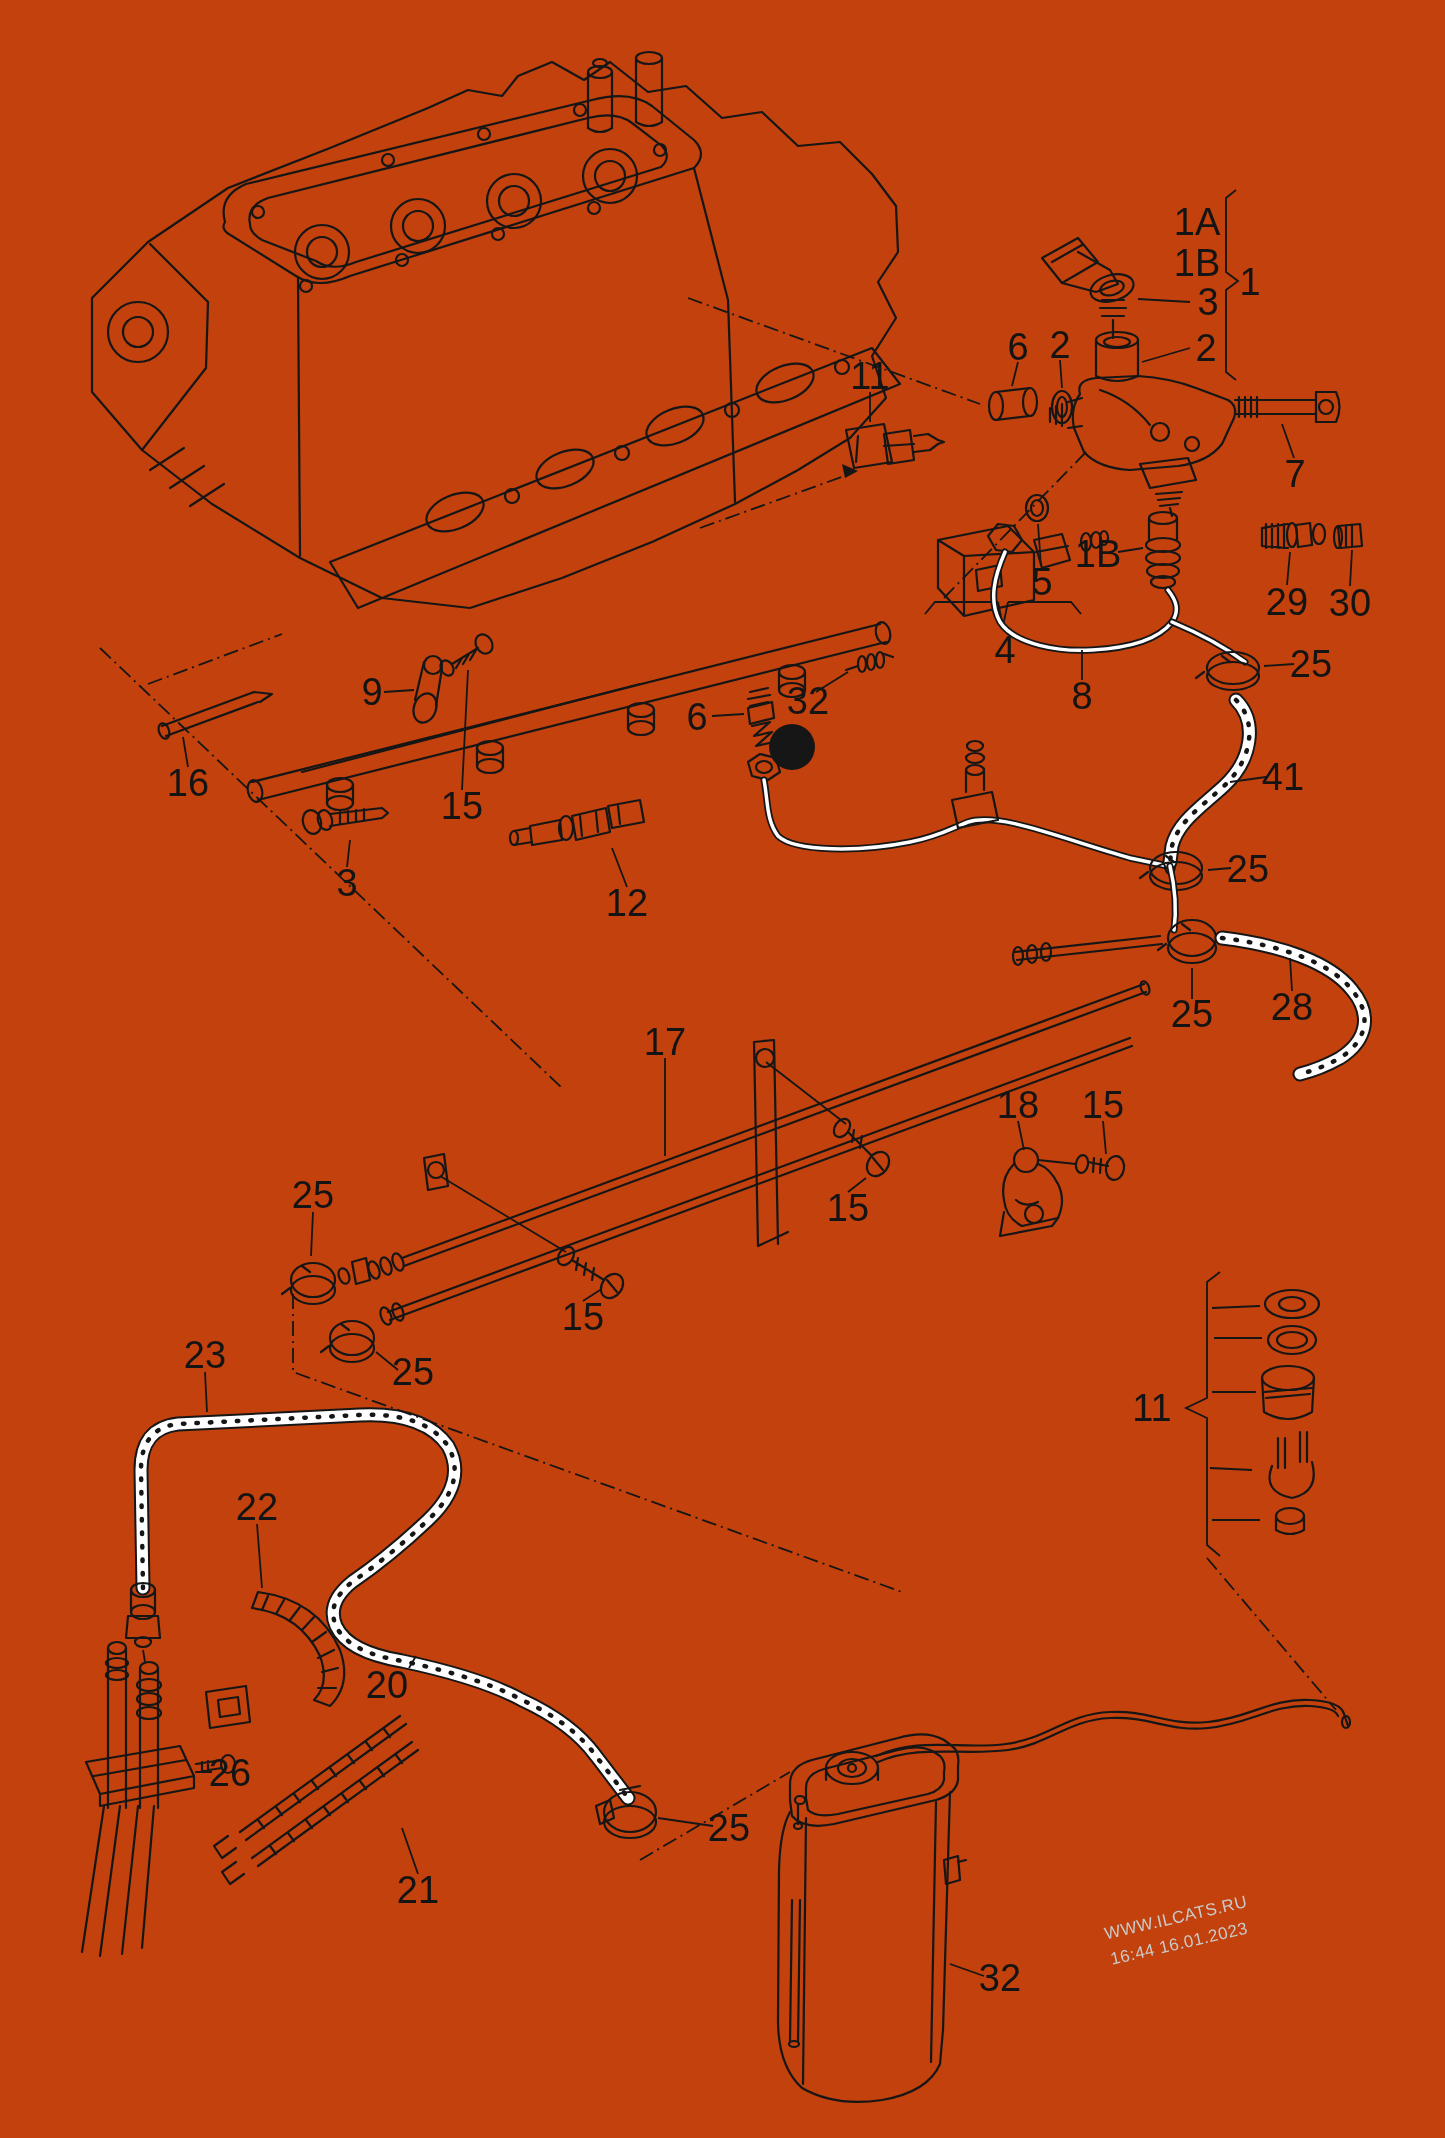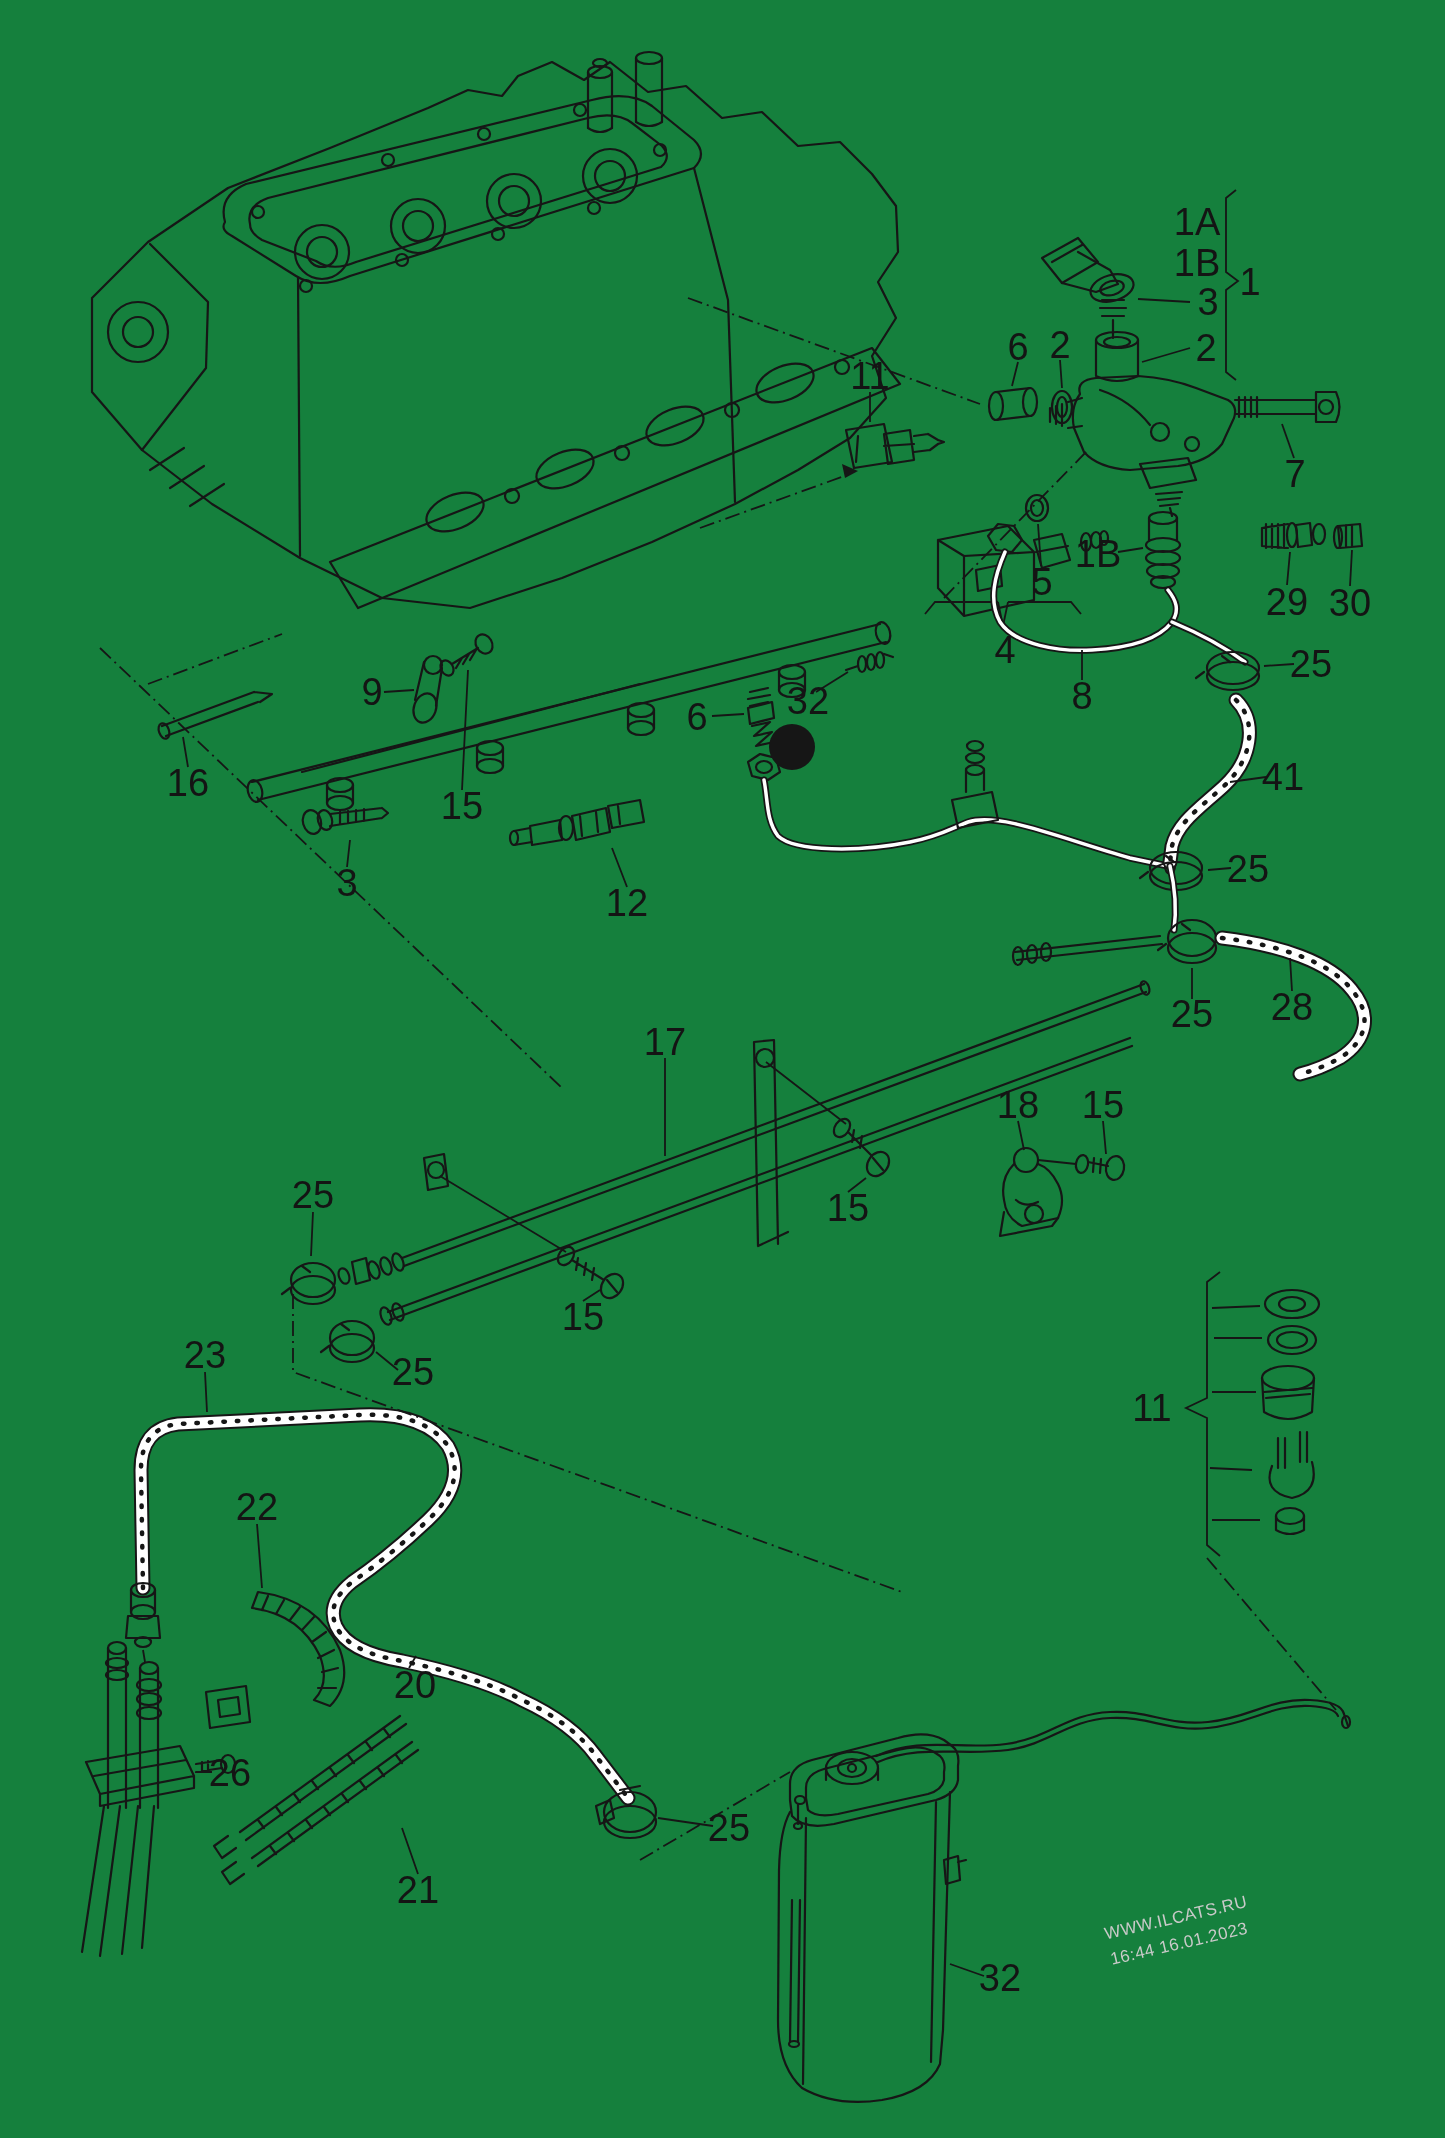--- a/index.html
+++ b/index.html
@@ -1,16 +1,16 @@
 <!DOCTYPE html>
 <html><head>
 <meta charset="utf-8">
 <style>
   html,body{margin:0;padding:0;background:#ffffff;}
-  .stage{position:relative;width:1445px;height:2138px;background:#15803d;overflow:hidden;
+  .stage{position:relative;width:1445px;height:2138px;background:#c2410c;overflow:hidden;
          font-family:"Liberation Sans",sans-serif;}
   .stage svg{position:absolute;left:0;top:0;}
   
   .s  {stroke:#161616;stroke-width:2.2;fill:none;stroke-linejoin:round;stroke-linecap:round;}
   .ld {stroke:#161616;stroke-width:1.8;fill:none;}
   .dd {stroke:#161616;stroke-width:1.8;fill:none;stroke-dasharray:15 5 2 5;}
   .f  {fill:#161616;stroke:none;}
   .hO {stroke:#161616;stroke-width:15;fill:none;stroke-linecap:round;}
   .hI {stroke:#ffffff;stroke-width:11;fill:none;stroke-linecap:round;}
   .hD {stroke:#161616;stroke-width:4.5;fill:none;stroke-dasharray:1.5 12;stroke-linecap:round;}
@@ -445,21 +445,21 @@
   <div class="co" style="left:665px;top:1042px">17</div>
   <div class="co" style="left:848px;top:1208px">15</div>
   <div class="co" style="left:1018px;top:1105px">18</div>
   <div class="co" style="left:1103px;top:1105px">15</div>
   <div class="co" style="left:313px;top:1195px">25</div>
   <div class="co" style="left:583px;top:1317px">15</div>
   <div class="co" style="left:413px;top:1372px">25</div>
   <div class="co" style="left:205px;top:1355px">23</div>
   <div class="co" style="left:1152px;top:1408px">11</div>
   <div class="co" style="left:257px;top:1507px">22</div>
-  <div class="co" style="left:415px;top:1685px">20</div>
+  <div class="co" style="left:387px;top:1685px">20</div>
   <div class="co" style="left:230px;top:1773px">26</div>
   <div class="co" style="left:418px;top:1890px">21</div>
   <div class="co" style="left:729px;top:1828px">25</div>
   <div class="co" style="left:1000px;top:1978px">32</div>
 </div>
 
 <div class="watermark">
   <div>WWW.ILCATS.RU</div>
   <div>16:44 16.01.2023</div>
 </div>

